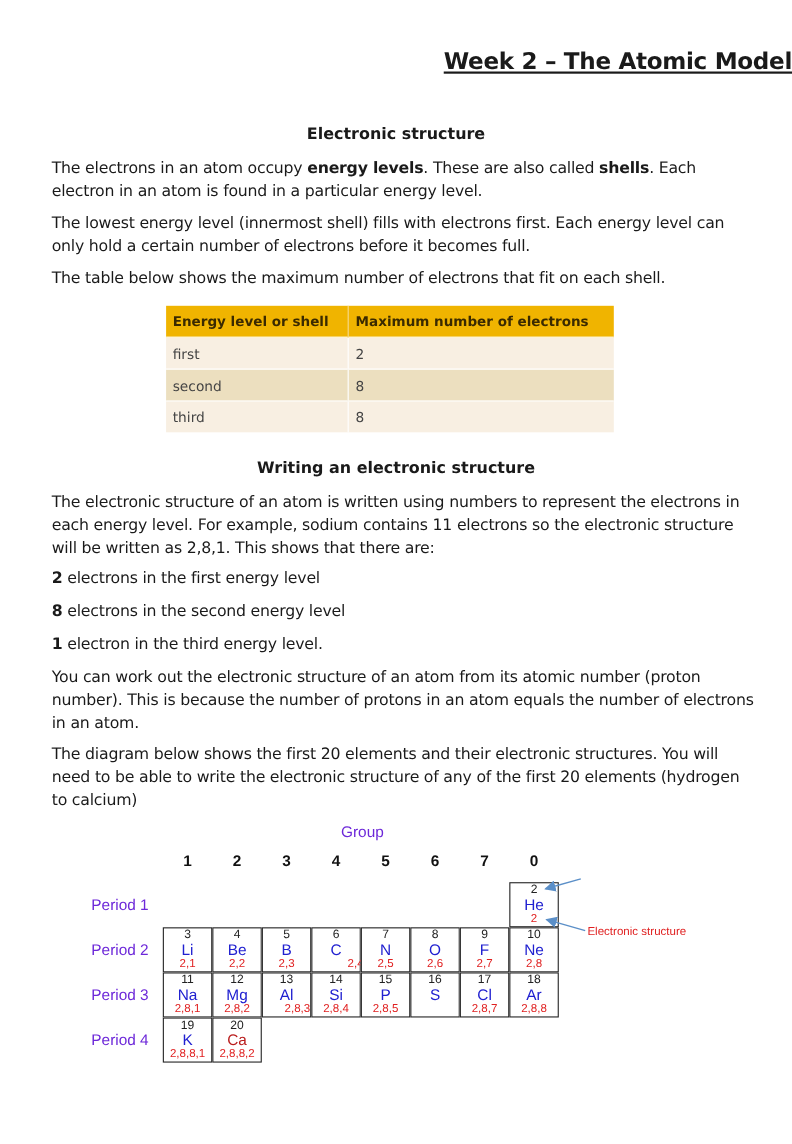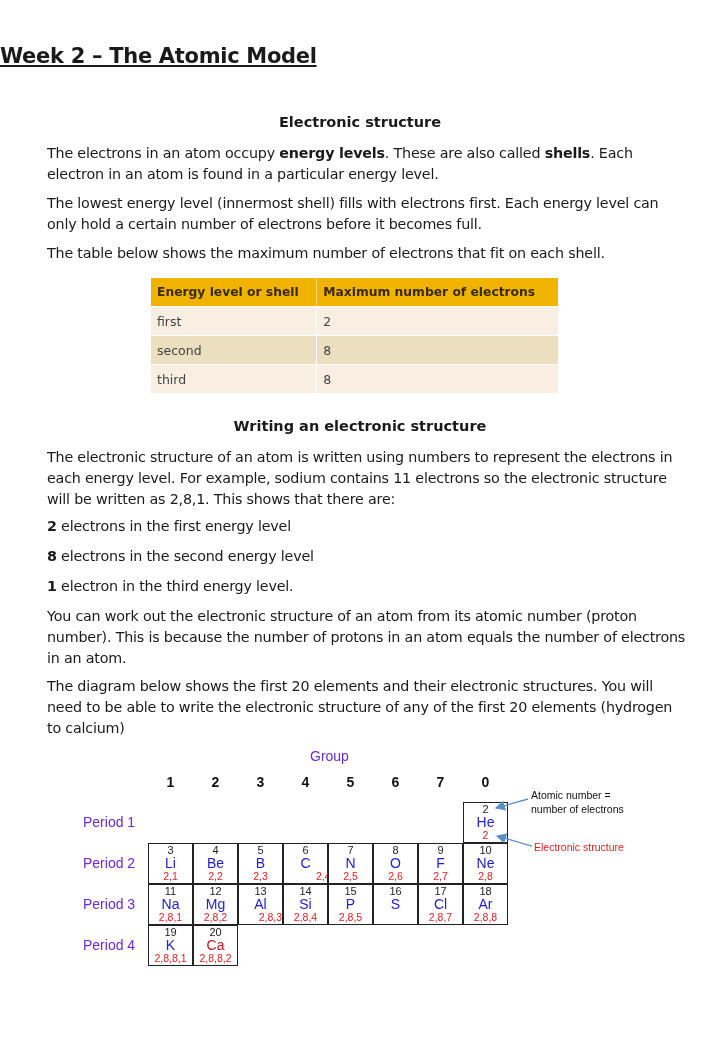--- a/index.html
+++ b/index.html
@@ -1,18 +1,18 @@
 <!DOCTYPE html>
 <html><head>
 <meta charset="utf-8">
 <style>
   html, body { margin:0; padding:0; background:#ffffff; }
   body { width:720px; height:1040px; position:relative; overflow:hidden;
          font-family:"DejaVu Sans", sans-serif; color:#1a1a1a; }
-  .title { position:absolute; left:0; width:720px; top:44px; text-align:left;
+  .title { position:absolute; left:0; width:720px; top:44px; text-align:right;
            font-size:21px; font-weight:bold; text-decoration:underline; letter-spacing:-0.3px; }
   .h2 { position:absolute; left:0; width:720px; text-align:center; font-size:14.5px; font-weight:bold; }
   .para { position:absolute; left:47px; width:640px; font-size:14.3px; line-height:21px; letter-spacing:-0.2px; }
   .para b { font-weight:bold; }
   table.shells { position:absolute; left:151px; top:278px; width:407px; border-collapse:collapse;
                  font-family:"DejaVu Sans", sans-serif; font-size:12.5px; }
   table.shells th { background:#f0b400; color:#3a2a00; text-align:left; font-weight:bold;
                     height:28px; padding:0 6px; border-right:1px solid #f6d680; white-space:nowrap; font-size:12.3px; }
   table.shells th:last-child { border-right:none; }
   table.shells td { height:28px; padding:0 6px; color:#444; border-right:1px solid #fff; border-top:1px solid #fff; }
@@ -196,15 +196,14 @@
   <svg width="720" height="1040" style="position:absolute;left:0;top:0;pointer-events:none;">
     <defs>
       <marker id="arrowhead" markerWidth="8" markerHeight="8" refX="7" refY="4" orient="auto">
         <path d="M0,0 L8,4 L0,8 z" fill="#5b8fc8"></path>
       </marker>
     </defs>
     <line x1="528" y1="799" x2="496" y2="808" stroke="#5b8fc8" stroke-width="1.3" marker-end="url(#arrowhead)"></line>
     <line x1="532" y1="846" x2="497" y2="836" stroke="#5b8fc8" stroke-width="1.3" marker-end="url(#arrowhead)"></line>
   </svg>
 
-  <div class="ann" style="left:531px; top:788px; width:110px; color:#111;">Atomic number = number of electrons</div>
   <div class="ann" style="left:534px; top:840px; color:#e02020;">Electronic structure</div>
 </div>
 
 </body></html>

